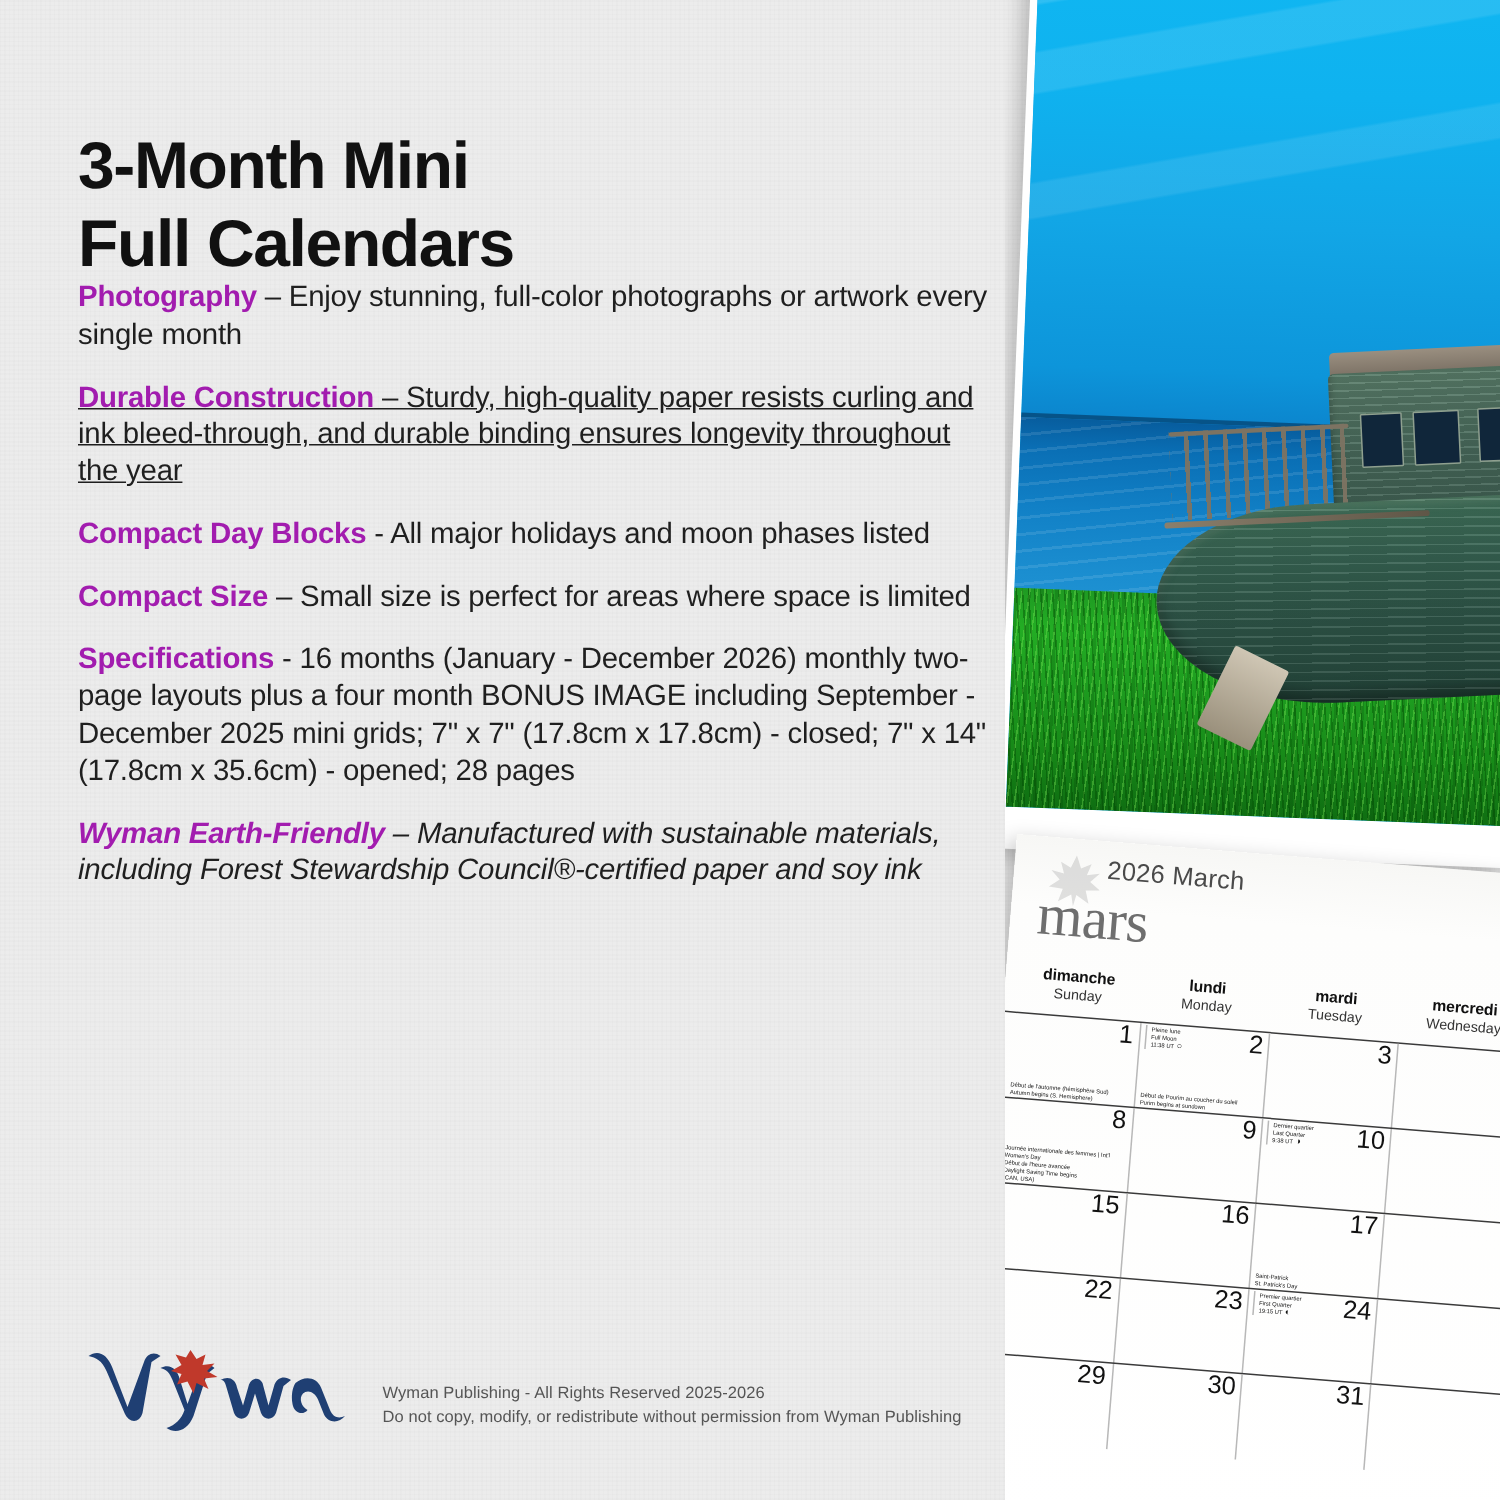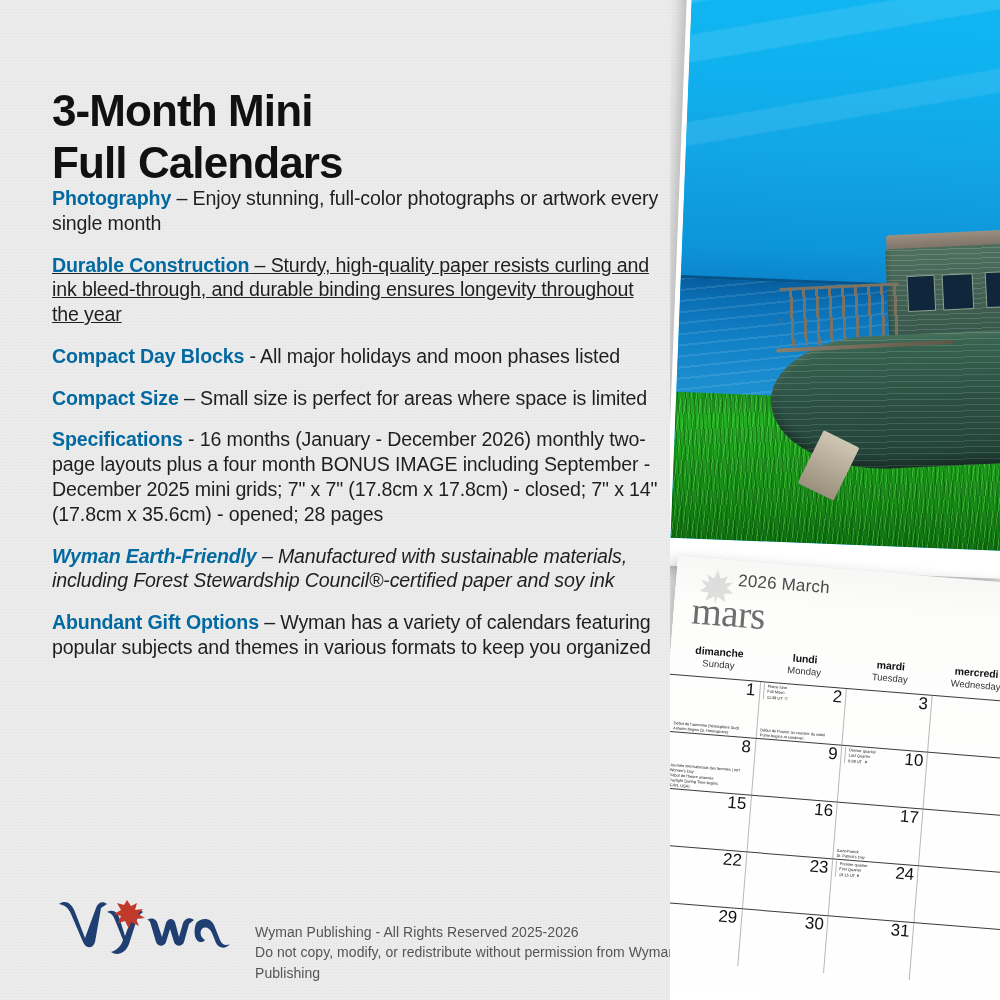--- a/index.html
+++ b/index.html
@@ -26,28 +26,28 @@
     font-size:44px;font-weight:bold;line-height:1.17;
     letter-spacing:-.9px;color:#111;
   }
   #page-title .l2{display:block;}
 
   #features{position:absolute;left:52px;top:186px;width:610px;}
   .feature{margin-bottom:17px;}
   .feature-text{
     font-size:19.6px;line-height:1.265;color:#1f1f1f;letter-spacing:-.15px;
   }
-  .feature-term{font-weight:bold;color:#0369a1;}
+  .feature-term{font-weight:bold;color:#a21caf;}
 
   
   #footer{position:absolute;left:55px;bottom:38px;width:620px;height:70px;}
   #logo-wrap{position:absolute;left:0;top:0;width:180px;height:62px;}
   #copyright{
     position:absolute;left:200px;top:30px;width:430px;
-    font-size:14px;line-height:1.45;color:#555;letter-spacing:.05px;
+    font-size:11px;line-height:1.45;color:#555;letter-spacing:.05px;
   }
 
   
   #product{position:absolute;right:0;top:0;width:330px;height:1000px;overflow:hidden;}
 
   
   #photo-page{
     position:absolute;left:18px;top:-34px;width:340px;height:600px;
     transform:rotate(2.25deg);transform-origin:0 0;
     background:#fff;
@@ -216,23 +216,20 @@
         <p class="feature-text" style="margin: 0px;"><span class="feature-term">Compact Day Blocks</span> - All major holidays and moon phases listed</p>
       </div>
       <div class="feature">
         <p class="feature-text" style="margin: 0px;"><span class="feature-term">Compact Size</span> – Small size is perfect for areas where space is limited</p>
       </div>
       <div class="feature">
         <p class="feature-text" style="margin: 0px;"><span class="feature-term">Specifications</span> - 16 months (January - December 2026) monthly two-page layouts plus a four month BONUS IMAGE including September - December 2025 mini grids; 7" x 7" (17.8cm x 17.8cm) - closed; 7" x 14" (17.8cm x 35.6cm) - opened; 28 pages</p>
       </div>
       <div class="feature">
         <p class="feature-text" style="margin: 0px; font-style: italic;"><span class="feature-term">Wyman Earth-Friendly</span> – Manufactured with sustainable materials, including Forest Stewardship Council®-certified paper and soy ink</p>
-      </div>
-      <div class="feature">
-        <p class="feature-text" style="margin: 0px;"><span class="feature-term">Abundant Gift Options</span> – Wyman has a variety of calendars featuring popular subjects and themes in various formats to keep you organized</p>
       </div>
     </div>
 
   <div id="footer">
     <div id="logo-wrap">
       <svg viewBox="0 0 180 62" width="180" height="62">
 
         <path d="M4 12 C10 8 16 10 20 20 L30 46 L41 16 C43 10 48 9 52 12 L46 16 L40 50 C38 57 31 57 28 50 L16 22 C13 15 9 13 4 12 Z" fill="#1f3f73"></path>
         <path d="M52 20 C58 17 63 20 65 28 L70 44 L78 22 C80 17 85 17 88 20 L83 24 L74 52 C70 62 62 64 56 60 C62 58 66 54 68 48 L60 28 C58 23 56 21 52 20 Z" fill="#1f3f73"></path>
         <path d="M92 28 C97 25 102 27 103 33 L107 45 L111 31 C113 26 118 26 120 30 L124 45 L128 31 C130 26 135 25 139 28 L134 32 L129 50 C127 55 121 55 119 50 L115 37 L111 50 C109 55 103 55 101 50 L96 33 C95 29 94 28 92 28 Z" fill="#1f3f73"></path>

